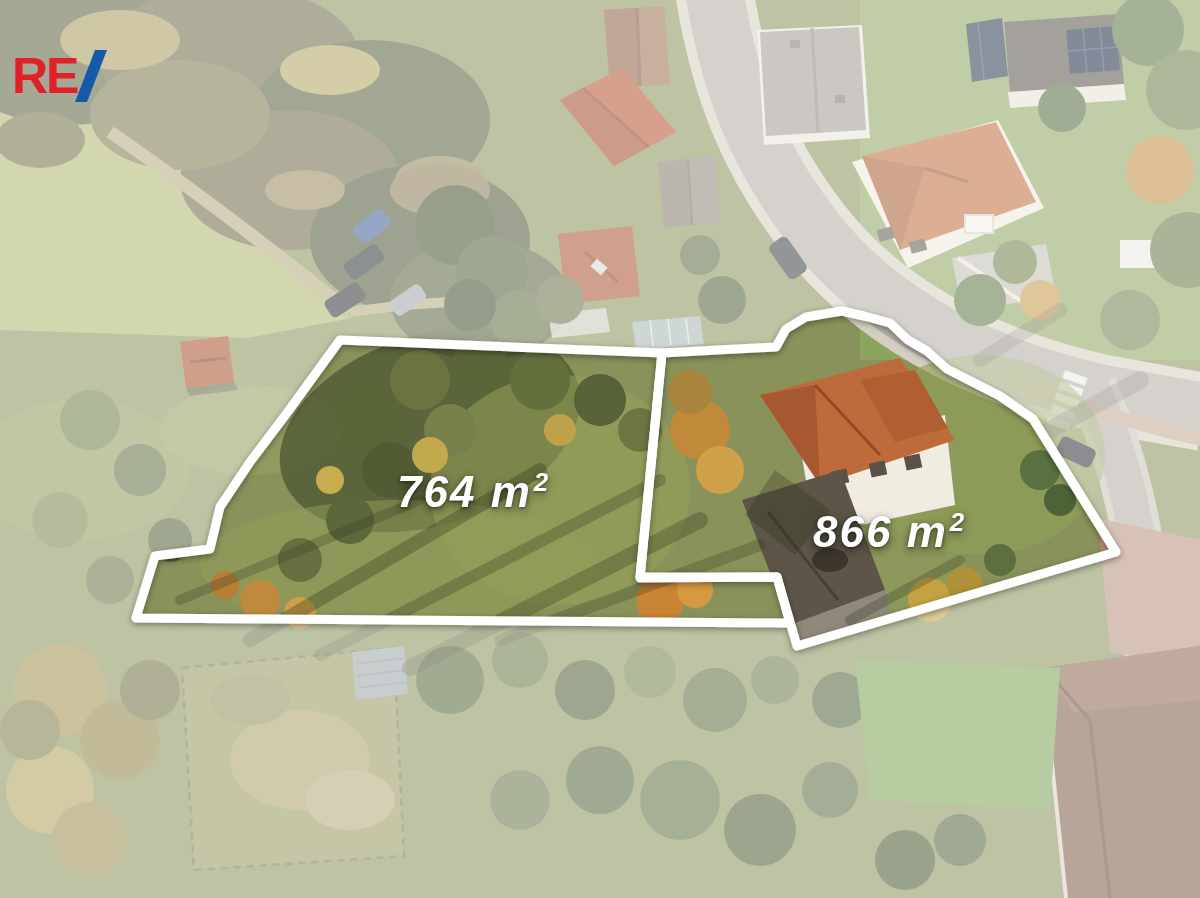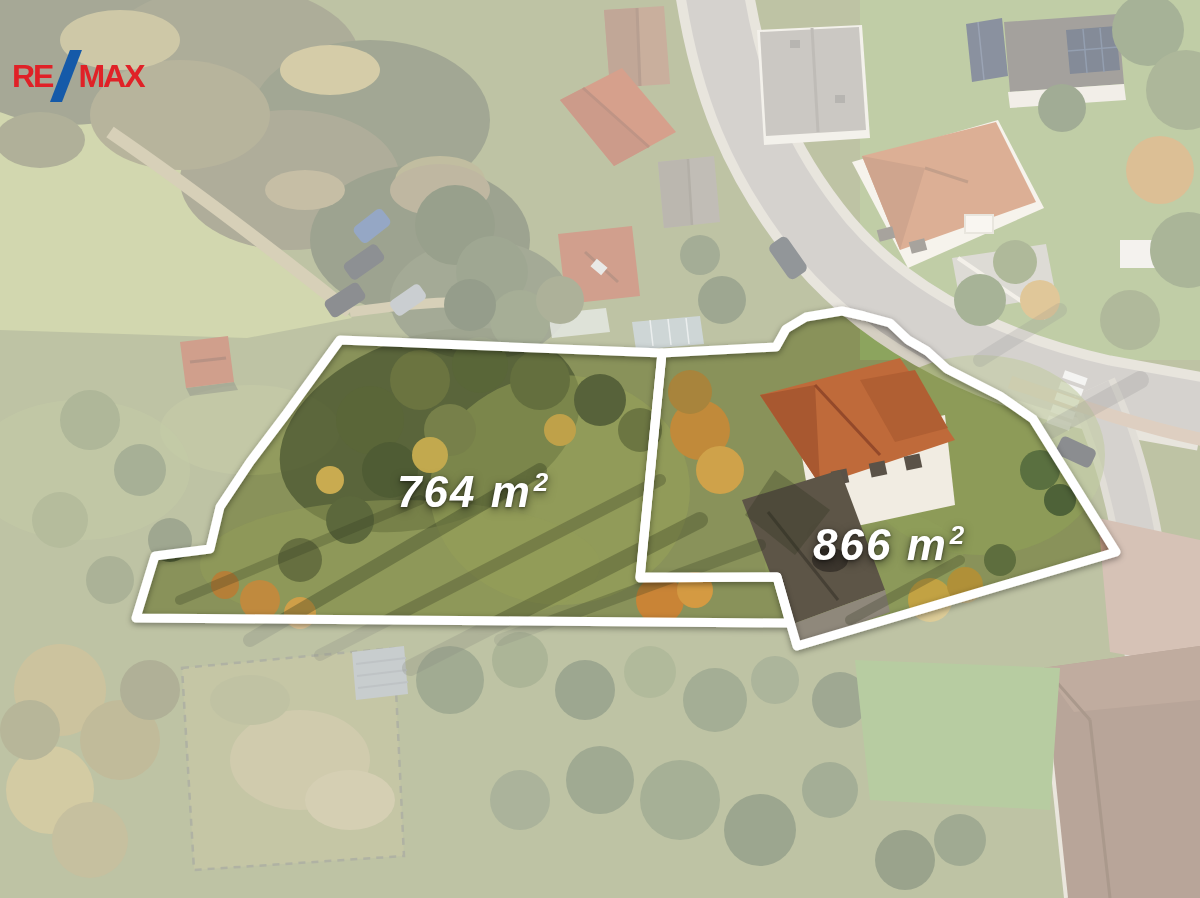--- a/index.html
+++ b/index.html
@@ -19,21 +19,21 @@
     letter-spacing:2px;white-space:nowrap;
     text-shadow:0 3px 10px rgba(0,0,0,.55),0 1px 3px rgba(0,0,0,.45);
     user-select:none;
   }
   .area-label .sup{
     font-size:26px;position:relative;top:-16px;margin-left:2px;letter-spacing:0;
   }
   #logo{
     position:absolute;left:12px;top:50px;height:52px;
     display:flex;align-items:center;gap:3px;
-    font-weight:bold;font-size:32px;letter-spacing:-2px;line-height:1;
+    font-weight:bold;font-size:50px;letter-spacing:-2px;line-height:1;
     user-select:none;
   }
   #logo .red{color:#e02127;}
   #logo .slash{
     display:inline-block;width:12px;height:52px;margin:0 3px 0 5px;
     background:#155aa9;transform:skewX(-21deg);
   }
 </style>
 </head>
 <body>
@@ -291,22 +291,21 @@
 
     <g filter="url(#outShadow)">
       <polygon class="plot-outline" points="340,340 662,353 640,577 777,577 790,623 136,618 155,556 210,549 220,507 250,462 287,413"></polygon>
       <polygon class="plot-outline" points="662,353 776,347 786,329 806,317 842,311 864,316 890,323 908,340 927,351 947,369 1000,396 1033,419 1116,552 797,646 777,577 640,578"></polygon>
     </g>
   </svg>
 
   <div class="area-label" style="left: 397px; top: 453px; margin-top: 14px;">
     <span>764 m</span><span class="sup">2</span>
   </div>
-  <div class="area-label" style="left: 813px; top: 520px;">
+  <div class="area-label" style="left: 813px; top: 507px;">
     <span>866 m</span><span class="sup">2</span>
   </div>
 
   <div id="logo">
     <span class="red">RE</span>
     <span class="slash"></span>
-    <span class="red">MAX</span>
   </div>
 </div>
 
 </body></html>

